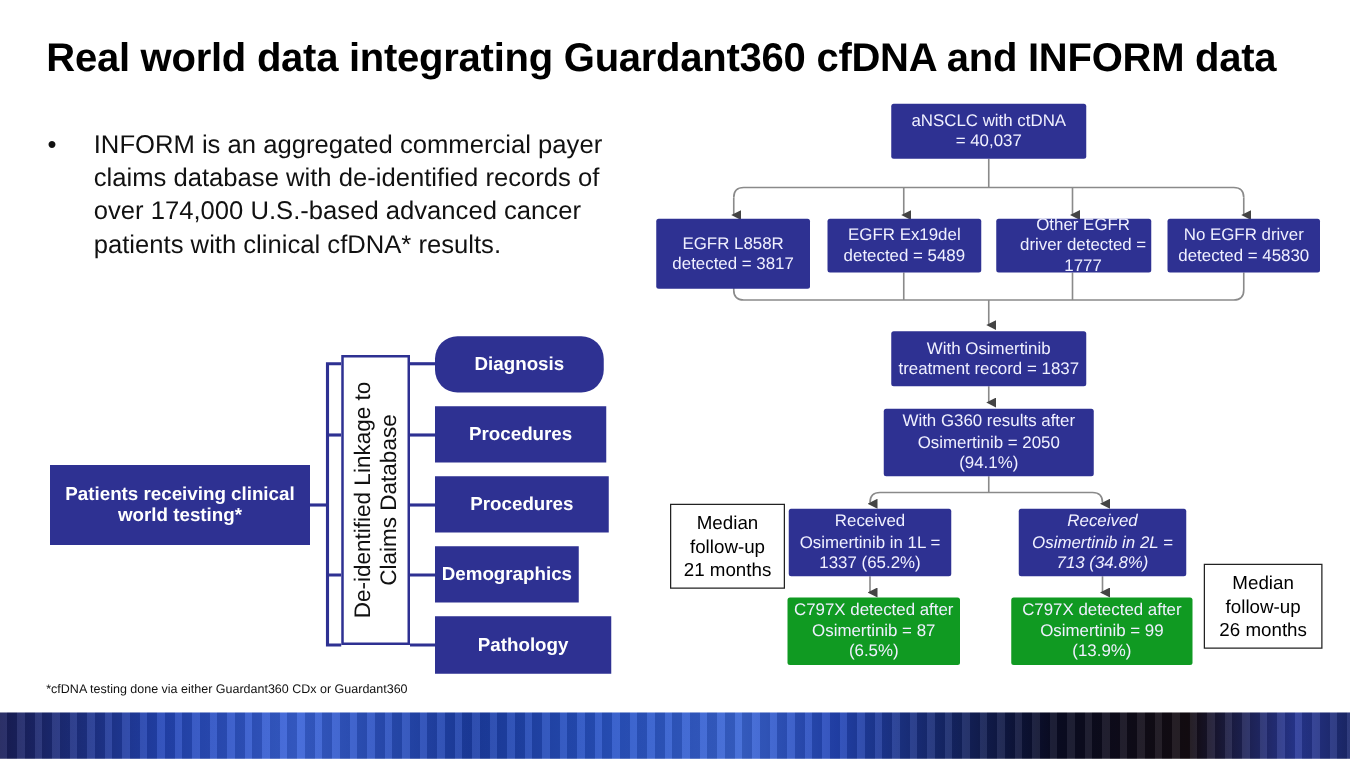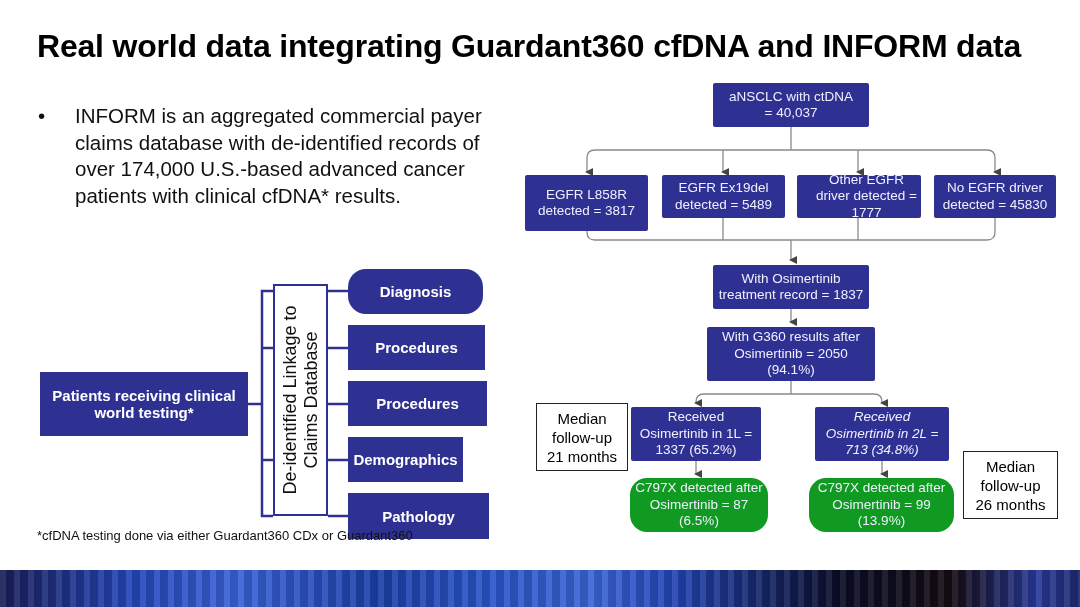--- a/index.html
+++ b/index.html
@@ -3,26 +3,26 @@
 <meta charset="utf-8">
 <style>
   html, body { margin:0; padding:0; }
   body { width:1080px; height:607px; position:relative; overflow:hidden; background:#ffffff; font-family:"Liberation Sans", sans-serif; }
   .title { position:absolute; left:37px; top:28px; font-size:32px; font-weight:bold; color:#000; letter-spacing:-0.2px; white-space:nowrap; }
   .bullet-wrap { position:absolute; left:38px; top:103px; width:470px; font-size:20.5px; line-height:26.5px; color:#111; }
   .bullet-dot { position:absolute; left:0; top:0; }
   .bullet-text { position:absolute; left:37px; top:0; width:440px; }
   .box { position:absolute; background:#2e3192; color:#fff; display:flex; align-items:center; justify-content:center; text-align:center; box-sizing:border-box; }
   .fbox { border-radius:2px; font-size:13.5px; line-height:16.5px; color:#f0f0ff; }
-  .gbox { background:#109a22;border-radius:17px; }
+  .gbox { background:#109a22; }
   .wbox { position:absolute; background:#fff; color:#000; border:1.5px solid #222; display:flex; align-items:center; justify-content:center; text-align:center; box-sizing:border-box; font-size:15px; line-height:19px; }
   .lbox { font-weight:bold; font-size:15px; line-height:17px; }
   .vlabel { position:absolute; left:273px; top:284px; width:55px; height:232px; border:2.5px solid #2e3192; box-sizing:border-box; background:#fff; }
   .vlabel-text { position:absolute; left:50%; top:50%; width:230px; transform:translate(-50%,-50%) rotate(-90deg); text-align:center; font-size:18px; line-height:21px; color:#111; }
-  .footnote { position:absolute; left:37px; top:528px; font-size:13px; color:#111; }
+  .footnote { position:absolute; left:37px; top:546px; font-size:10px; color:#111; }
   .banner { position:absolute; left:0; top:570px; width:1080px; height:37px; background:linear-gradient(90deg,#1a1f5a 0%,#2446b8 12%,#3a63d8 22%,#1d3fa8 35%,#2a55c8 45%,#3b66d6 55%,#2446b8 62%,#0a0c25 78%,#140c12 88%,#2a3a9a 96%,#1d2a70 100%); }
   .banner-overlay { position:absolute; inset:0; background:repeating-linear-gradient(90deg, rgba(255,255,255,0.08) 0 6px, rgba(0,0,0,0.12) 6px 14px); }
   svg.lines { position:absolute; left:0; top:0; }
 </style>
 </head>
 <body>
 
 <div class="title">Real world data integrating Guardant360 cfDNA and INFORM data</div>
 
 <div class="bullet-wrap">

